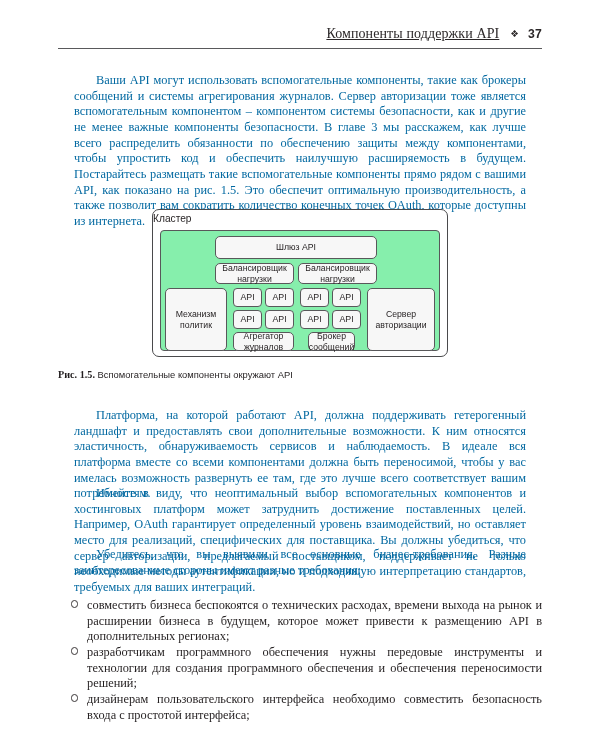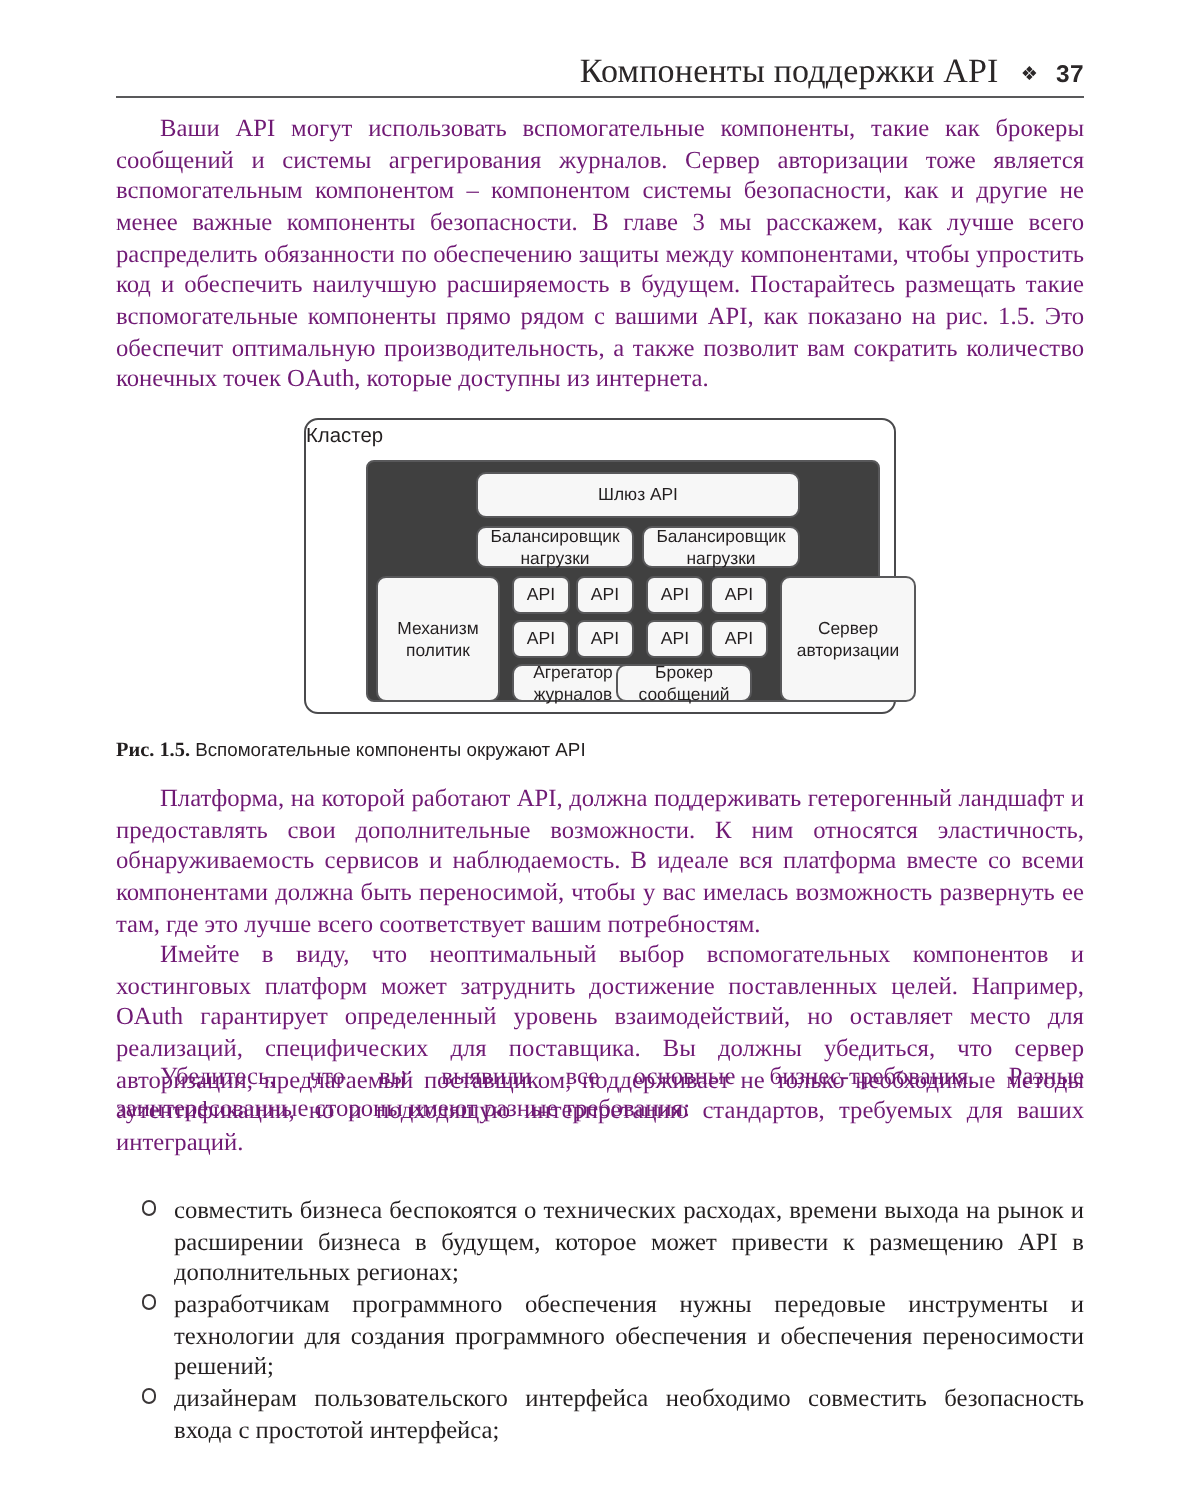--- a/index.html
+++ b/index.html
@@ -30,21 +30,21 @@
     width: 484px;
     display: flex;
     align-items: baseline;
     justify-content: flex-end;
     font-family: "Liberation Serif", "DejaVu Serif", serif;
     font-size: 11.3px;
     letter-spacing: .1px;
     color: #2b2728;
     white-space: nowrap;
   }
-  .runhead .rh-title { font-size: 17px; }
+  .runhead .rh-title { font-size: 14px; text-decoration: underline; }
   .runhead .rh-orn {
     margin: 0 9px 0 11px;
     font-size: 9.6px;
     color: #2b2728;
     position: relative;
     top: -1px;
   }
   .runhead .rh-page {
     font-weight: bold;
     font-size: 12.2px;
@@ -60,27 +60,27 @@
     background: #59595b;
   }
 
   
   .tcol {
     position: absolute;
     left: 58px;
     width: 484px;
   }
   p.body {
-    margin: 0;
+    margin: 16px;
     font-size: 12.35px;
     line-height: 15.65px;
     text-align: justify;
     text-indent: 22px;
     hyphens: manual;
-    color: #701a75;
+    color: #0369a1;
   }
 
   
   .fig-wrap {
     position: absolute;
     left: 152px;
     top: 209px;
     width: 296px;
     height: 148px;
   }
@@ -101,25 +101,24 @@
     font-family: "Liberation Sans", sans-serif;
     font-size: 10.2px;
     color: #231f20;
   }
   .panel {
     position: absolute;
     left: 7px;
     top: 20px;
     right: 7px;
     bottom: 5px;
-    background: #404040;
+    background: #86efac;
     border: 1.3px solid #58585a;
     border-radius: 4px;
     box-sizing: border-box;
-    margin-left: 23px;
   }
   .nd {
     position: absolute;
     box-sizing: border-box;
     background: #f7f7f7;
     border: 1.3px solid #58585a;
     border-radius: 5px;
     display: flex;
     align-items: center;
     justify-content: center;
@@ -205,21 +204,21 @@
         <div class="nd api" style="left:104px; top:57px; width:29px; height:19px;">API</div>
         <div class="nd api" style="left:139px; top:57px; width:29px; height:19px;">API</div>
         <div class="nd api" style="left:171px; top:57px; width:29px; height:19px;">API</div>
 
         <div class="nd api" style="left:72px; top:79px; width:29px; height:19px;">API</div>
         <div class="nd api" style="left:104px; top:79px; width:29px; height:19px;">API</div>
         <div class="nd api" style="left:139px; top:79px; width:29px; height:19px;">API</div>
         <div class="nd api" style="left:171px; top:79px; width:29px; height:19px;">API</div>
 
         <div class="nd" style="left:72px; top:101px; width:61px; height:19px;">Агрегатор журналов</div>
-        <div class="nd" style="left:124px; top:101px; width:68px; height:19px;">Брокер сообщений</div>
+        <div class="nd" style="left:147px; top:101px; width:47px; height:19px;">Брокер сообщений</div>
 
       </div>
     </div>
   </div>
 
   <div class="figcap">
     <b>Рис. 1.5.</b><span> Вспомогательные компоненты окружают API</span>
   </div>
 
   <div class="tcol" style="top:392px;">

